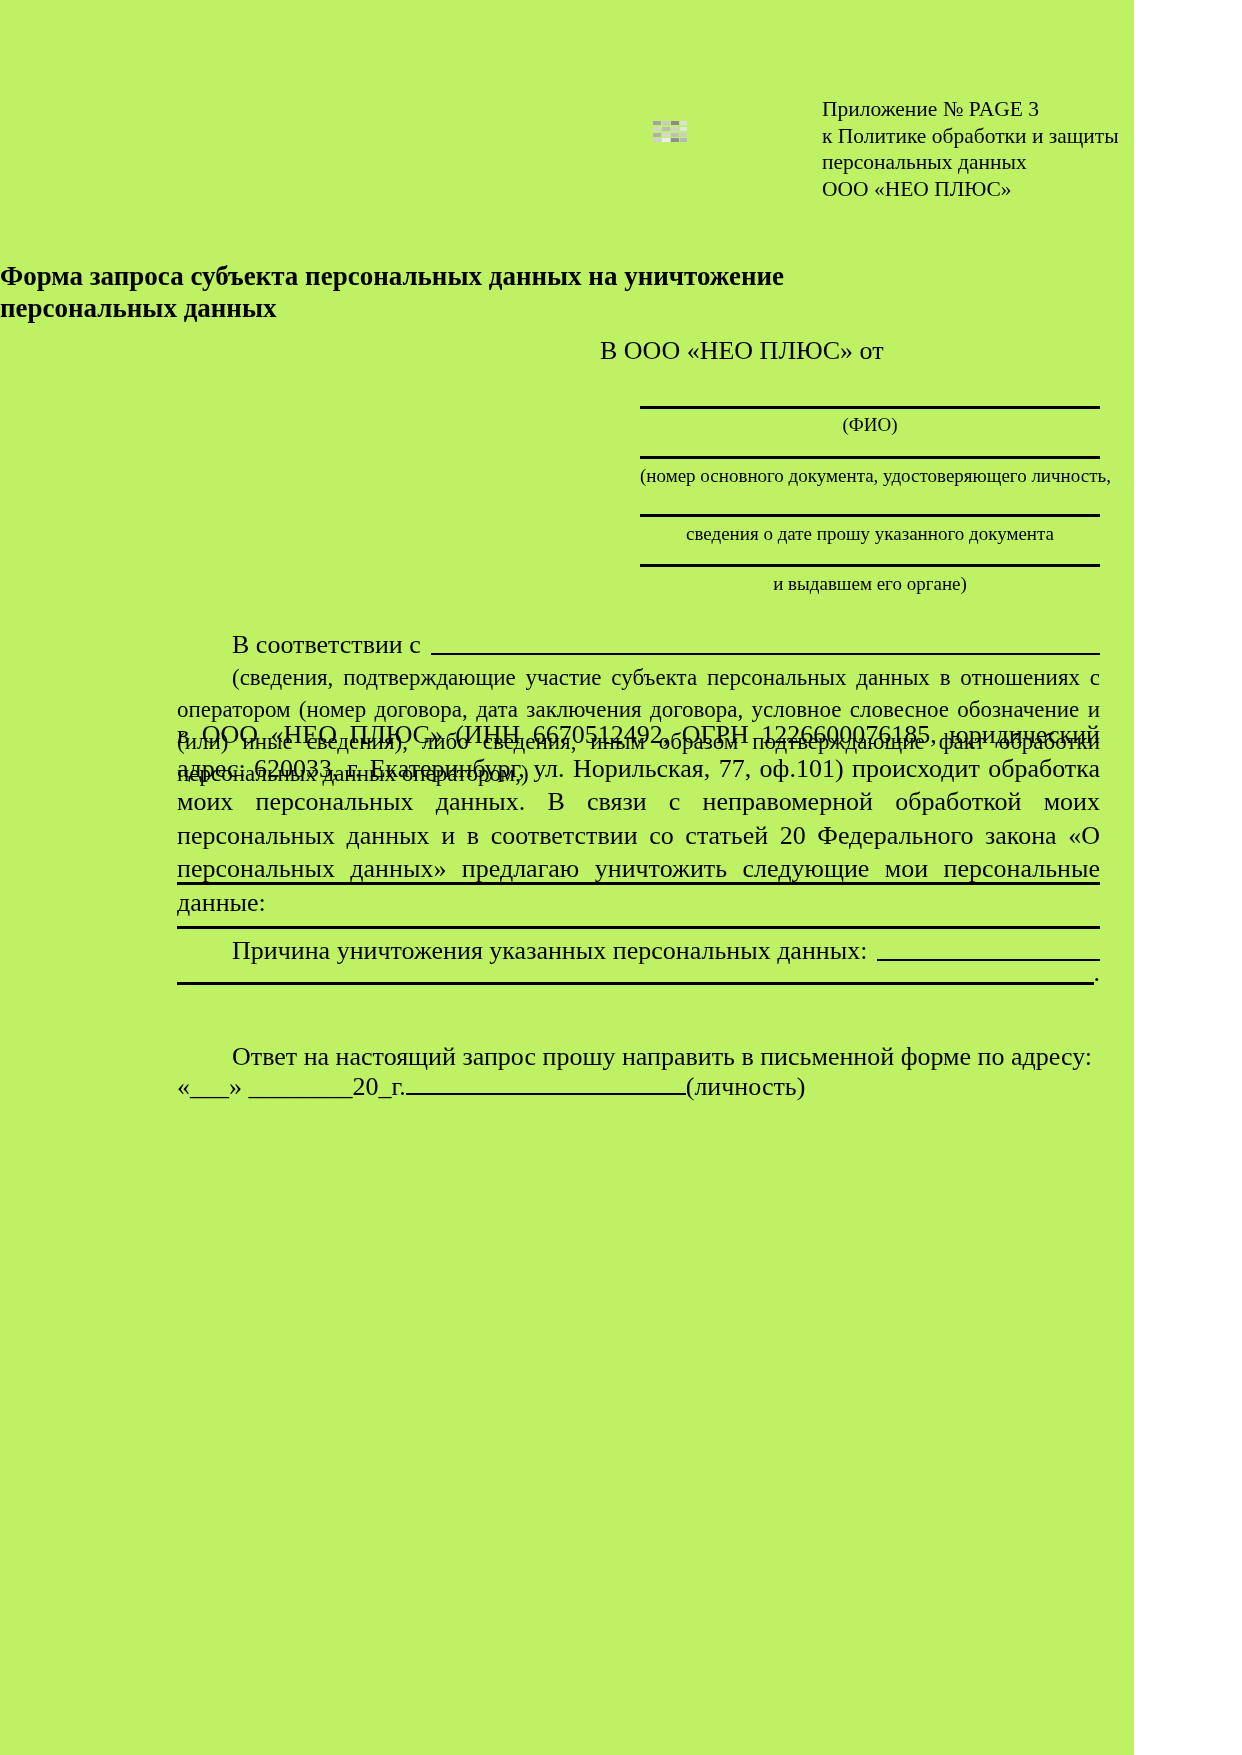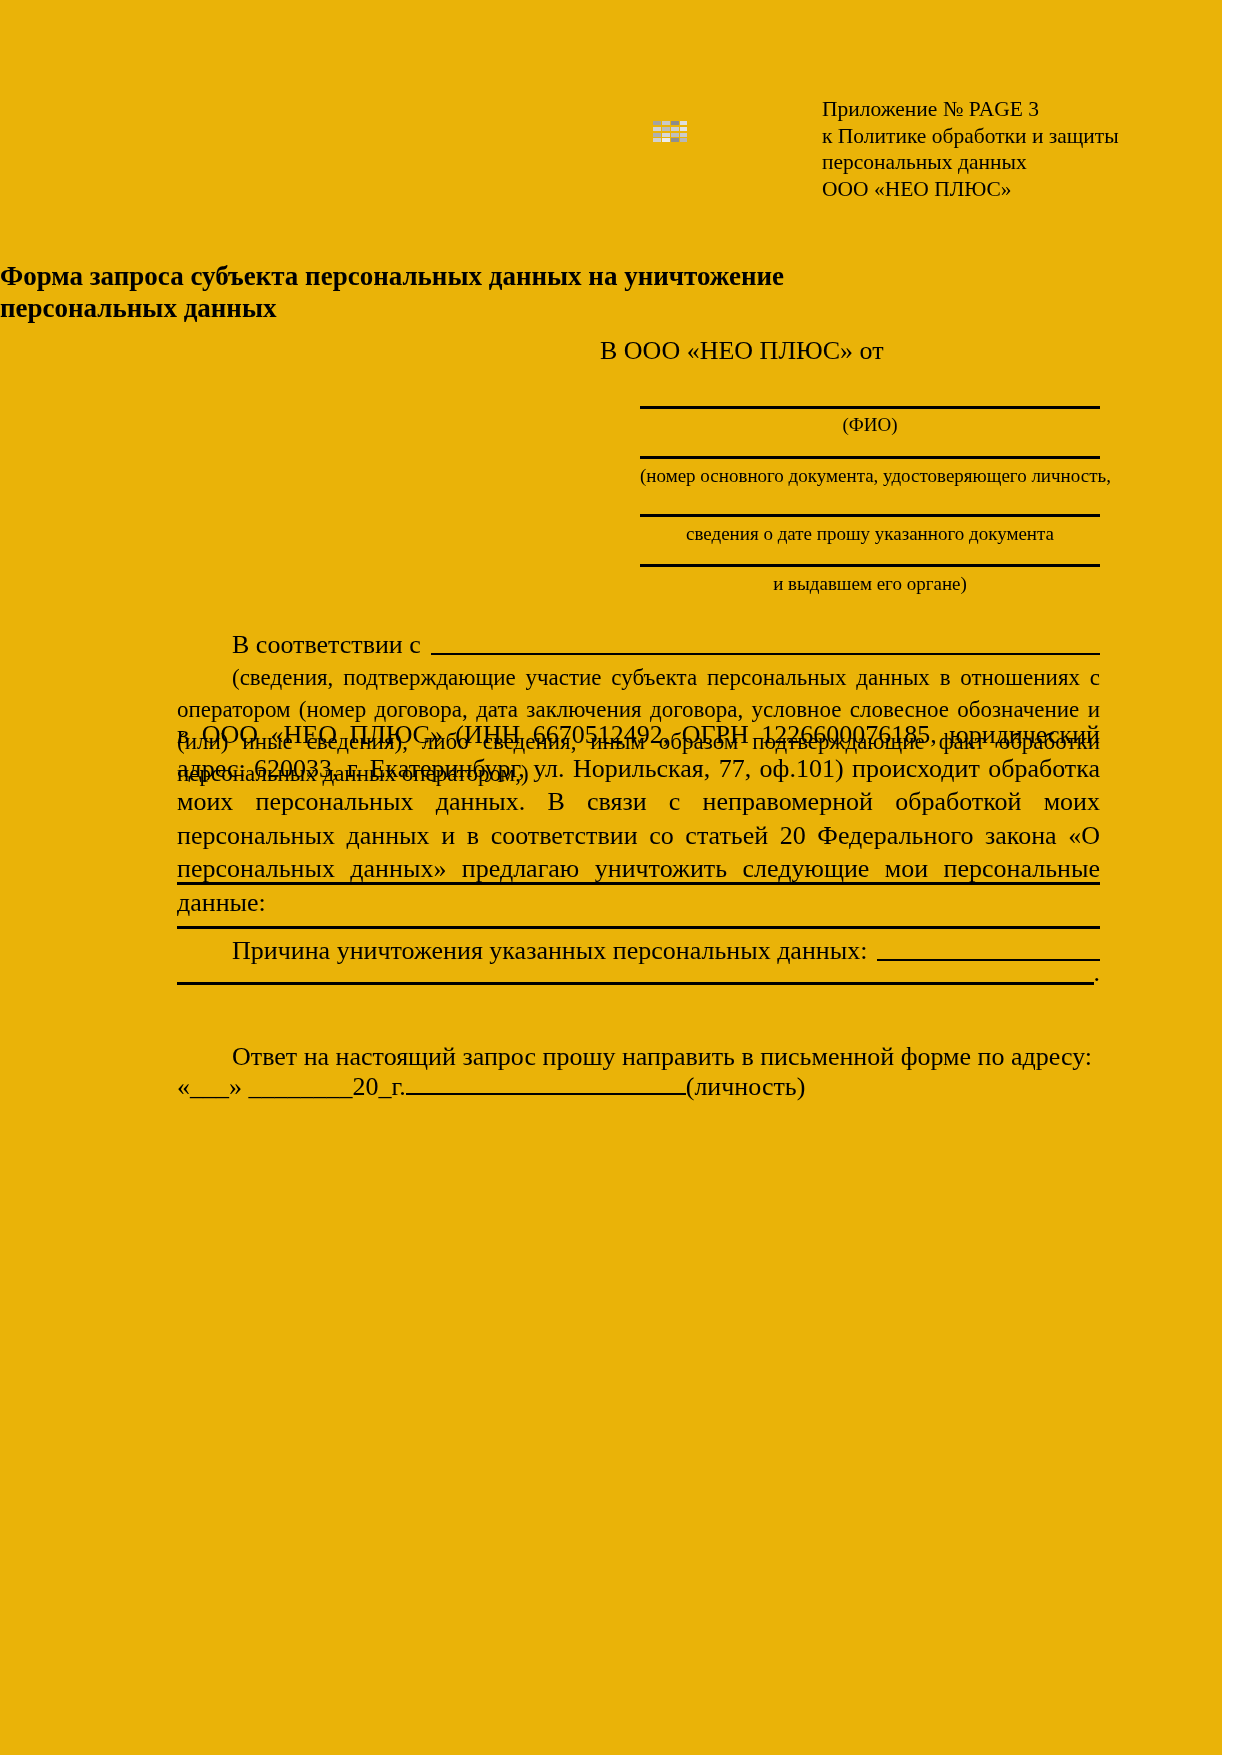--- a/index.html
+++ b/index.html
@@ -1,18 +1,18 @@
 <!DOCTYPE html>
 <html><head>
 <meta charset="utf-8">
 <style>
   * { margin:0; padding:0; box-sizing:border-box; }
   html,body { background:#ffffff; }
   body { width:1242px; height:1755px; font-family:"Liberation Serif", serif; color:#000; position:relative; }
-  .page { position:relative; width:1222px; height:1755px; background:#eab308; overflow:hidden; }
+  .page { position:relative; width:1134px; height:1755px; background:#bef264; overflow:hidden; }
 
   .appendix { position:absolute; left:822px; top:96px; font-size:21.5px; line-height:26.5px; }
 
   .doc-icon { position:absolute; left:653px; top:121px; width:34px; height:21px; }
 
   .title { position:absolute; left:0; top:260px; width:1242px; text-align:left;
            font-weight:bold; font-size:27px; line-height:32px; }
   .title-inner { display:inline-block; max-width:940px; }
 
   .addressee { position:absolute; left:600px; top:336px; font-size:26px; white-space:nowrap; }

